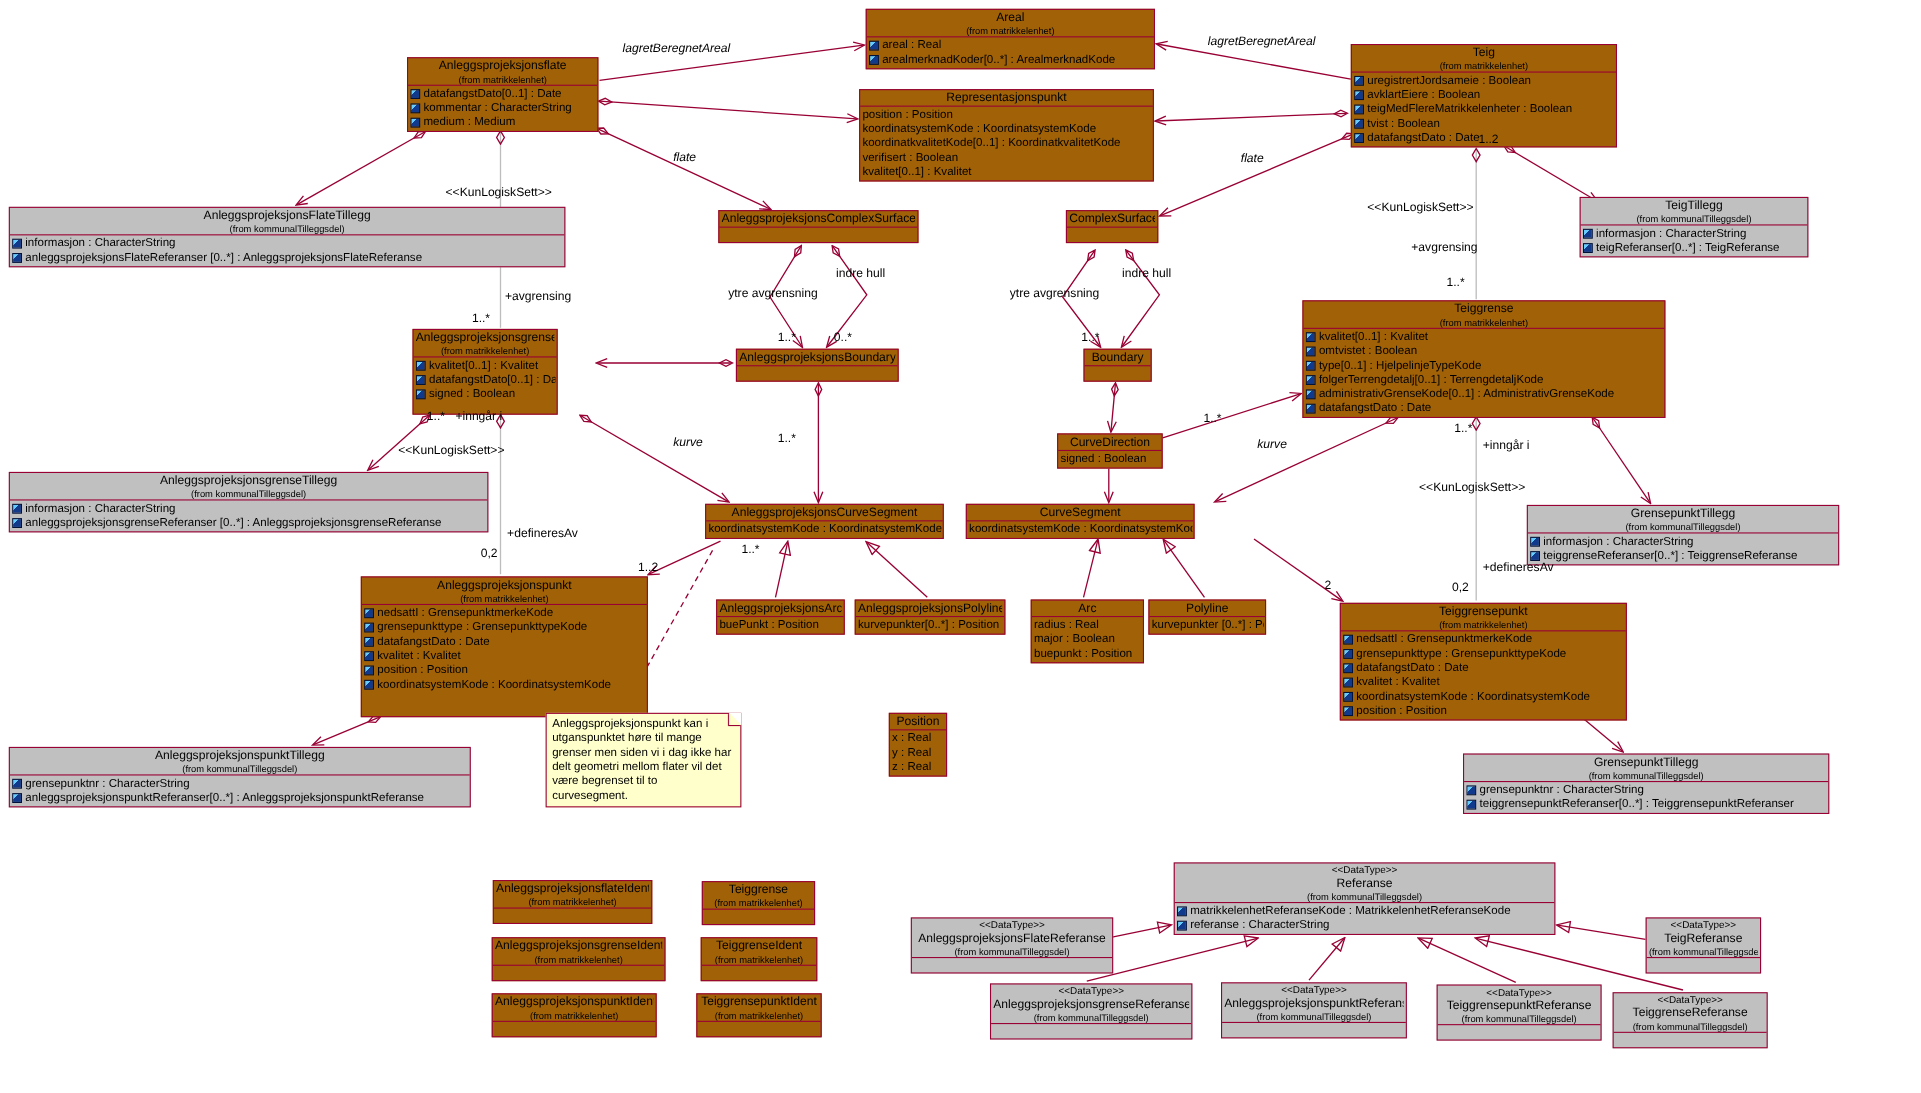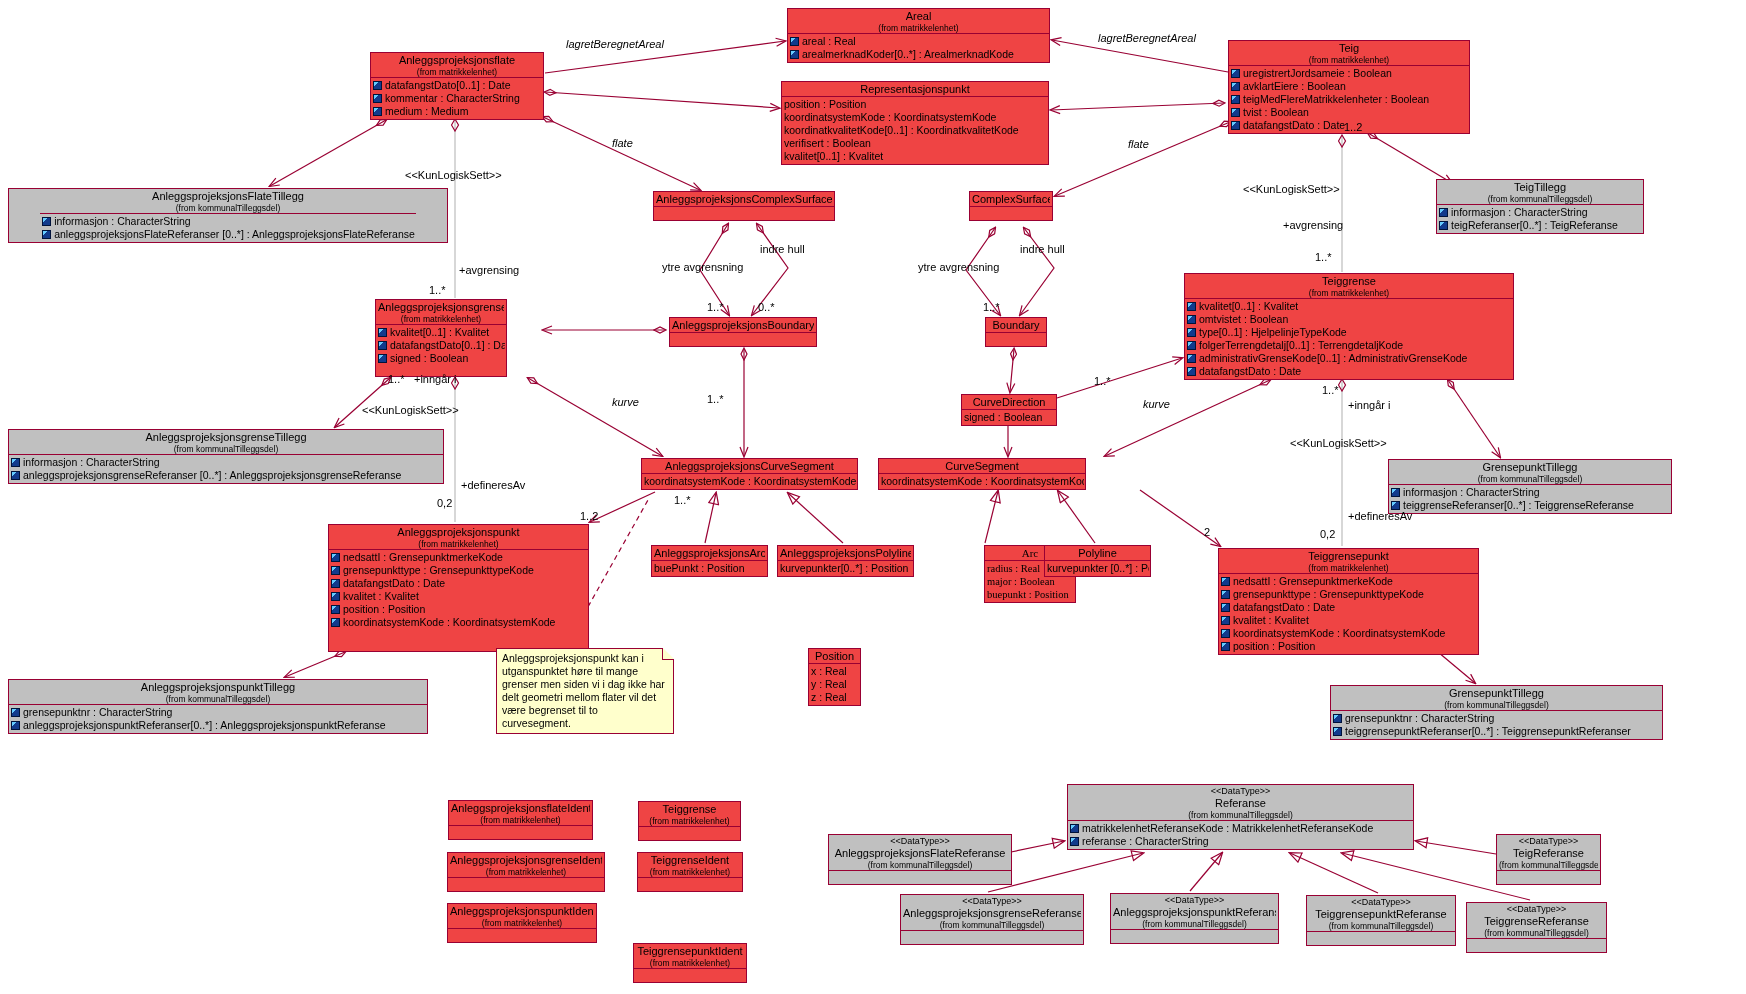--- a/index.html
+++ b/index.html
@@ -3,21 +3,21 @@
 <meta charset="utf-8">
 <style>
   html,body{margin:0;padding:0;background:#fff;}
   #stage{position:relative;width:1746px;height:994px;background:#fff;overflow:hidden;
          font-family:"Liberation Sans",sans-serif;color:#000;}
   #edges{position:absolute;left:0;top:0;z-index:1;}
   #edges path{fill:none;stroke:#990033;stroke-width:1.2;}
   #edges path.gray{stroke:#bdbdbd;}
   #edges path.dashed{stroke-dasharray:5 4;}
   #classes-layer{position:absolute;left:0;top:0;width:100%;height:100%;z-index:2;}
-  .cls{position:absolute;display:flex;flex-direction:column;background:#ef4444;
+  .cls{position:absolute;display:flex;flex-direction:column;background:#a16207;
        border:1px solid #990033;box-sizing:border-box;}
   .cls.gray{background:#C0C0C0;}
   .hdr{text-align:center;padding:1px 2px 0 2px;}
   .nm{font-size:11px;line-height:13px;white-space:nowrap;overflow:hidden;}
   .from{font-size:8.5px;line-height:10px;white-space:nowrap;overflow:hidden;}
   .stereo{font-size:9px;line-height:11px;white-space:nowrap;}
   .attrs{border-top:1px solid #990033;flex:1;padding:1px 1px 1px 2px;}
   .attrs.empty{min-height:11px;}
   .attr{font-size:10.5px;line-height:13px;white-space:nowrap;overflow:hidden;display:flex;align-items:center;}
   .aicon{display:inline-block;width:7px;height:7px;margin-right:3px;flex:0 0 auto;
@@ -181,21 +181,21 @@
           <div class="attr">
             <span class="aicon"></span>
             <span>tvist : Boolean</span>
           </div>
           <div class="attr">
             <span class="aicon"></span>
             <span>datafangstDato : Date</span>
           </div>
         </div>
       </div>
-      <div class="cls gray" style="left: 8px; top: 188px; width: 440px; align-items: center;">
+      <div class="cls gray" style="left: 8px; top: 188px; width: 506px;">
         <div class="hdr">
           <div class="nm">AnleggsprojeksjonsFlateTillegg</div>
           <div class="from">(from kommunalTilleggsdel)</div>
         </div>
         <div class="attrs">
           <div class="attr">
             <span class="aicon"></span>
             <span>informasjon : CharacterString</span>
           </div>
           <div class="attr">
@@ -403,21 +403,21 @@
       <div class="cls" style="left: 777px; top: 545px; width: 137px;">
         <div class="hdr">
           <div class="nm">AnleggsprojeksjonsPolyline</div>
         </div>
         <div class="attrs">
           <div class="attr">
             <span>kurvepunkter[0..*] : Position</span>
           </div>
         </div>
       </div>
-      <div class="cls" style="left: 984px; top: 545px; width: 92px; font-family: Liberation Serif, serif;">
+      <div class="cls" style="left: 937px; top: 545px; width: 103px;">
         <div class="hdr">
           <div class="nm">Arc</div>
         </div>
         <div class="attrs">
           <div class="attr">
             <span>radius : Real</span>
           </div>
           <div class="attr">
             <span>major : Boolean</span>
           </div>
@@ -544,21 +544,21 @@
         </div>
         <div class="attrs empty"></div>
       </div>
       <div class="cls" style="left: 447px; top: 903px; width: 150px;">
         <div class="hdr">
           <div class="nm">AnleggsprojeksjonspunktIdent</div>
           <div class="from">(from matrikkelenhet)</div>
         </div>
         <div class="attrs empty"></div>
       </div>
-      <div class="cls" style="left: 633px; top: 903px; width: 114px; margin-top: 40px;">
+      <div class="cls" style="left: 633px; top: 903px; width: 114px;">
         <div class="hdr">
           <div class="nm">TeiggrensepunktIdent</div>
           <div class="from">(from matrikkelenhet)</div>
         </div>
         <div class="attrs empty"></div>
       </div>
       <div class="cls gray" style="left: 1067px; top: 784px; width: 347px;">
         <div class="hdr">
           <div class="stereo">&lt;&lt;DataType&gt;&gt;</div>
           <div class="nm">Referanse</div>

